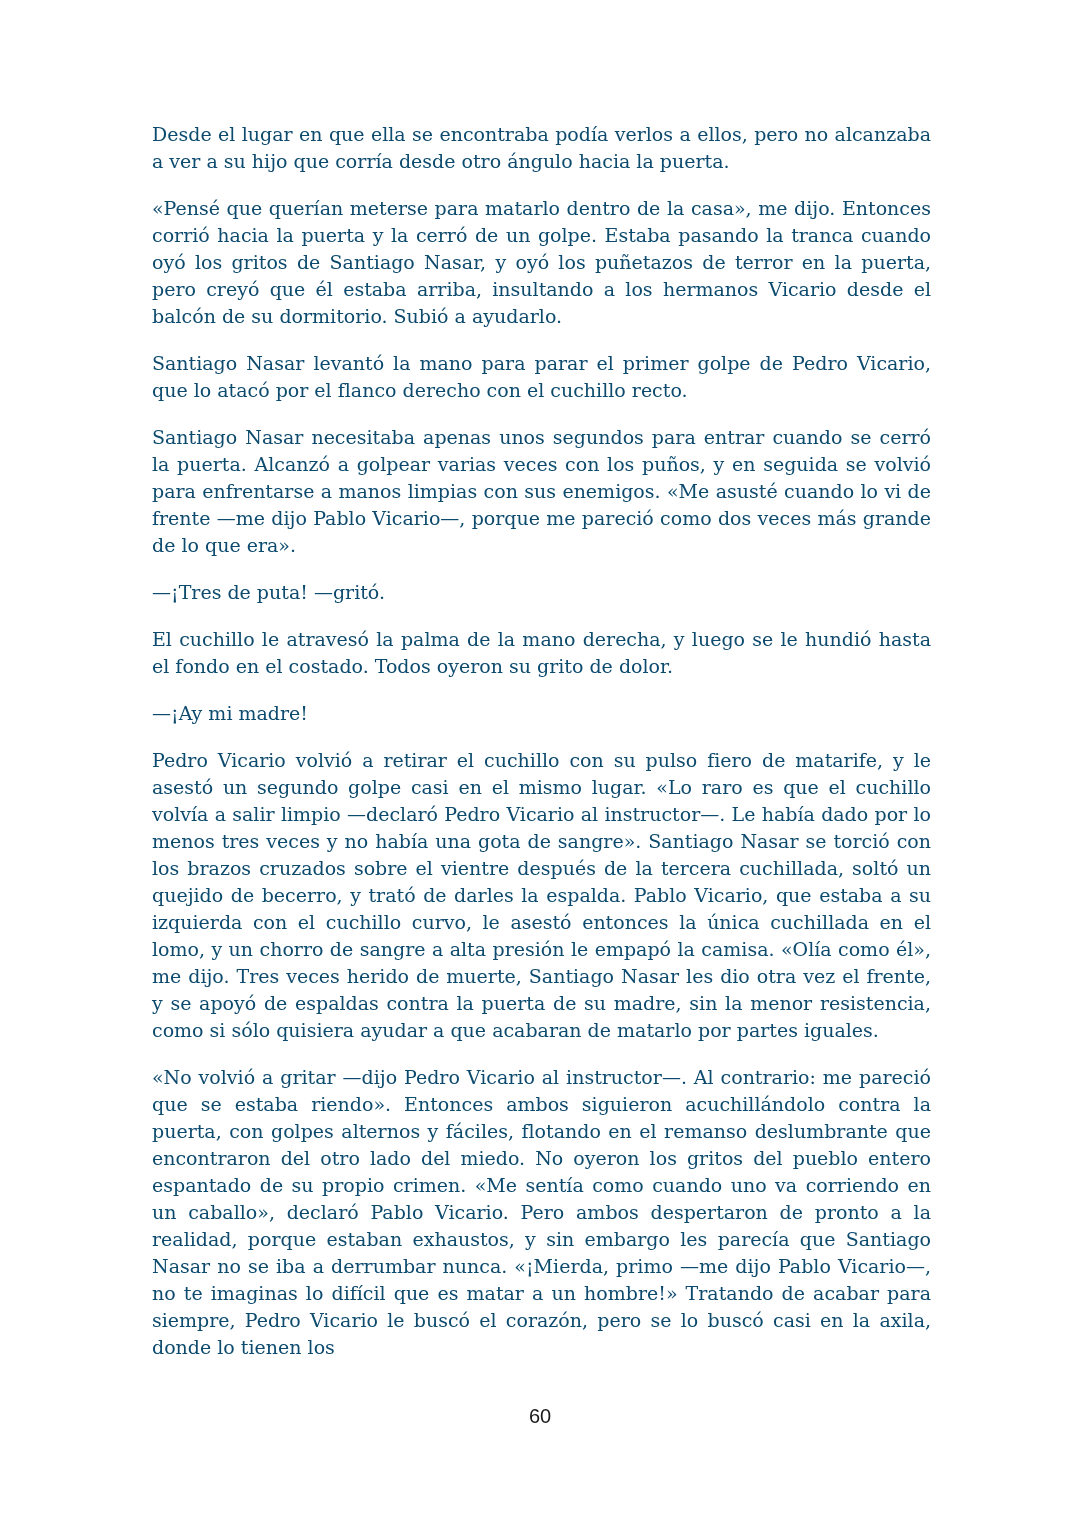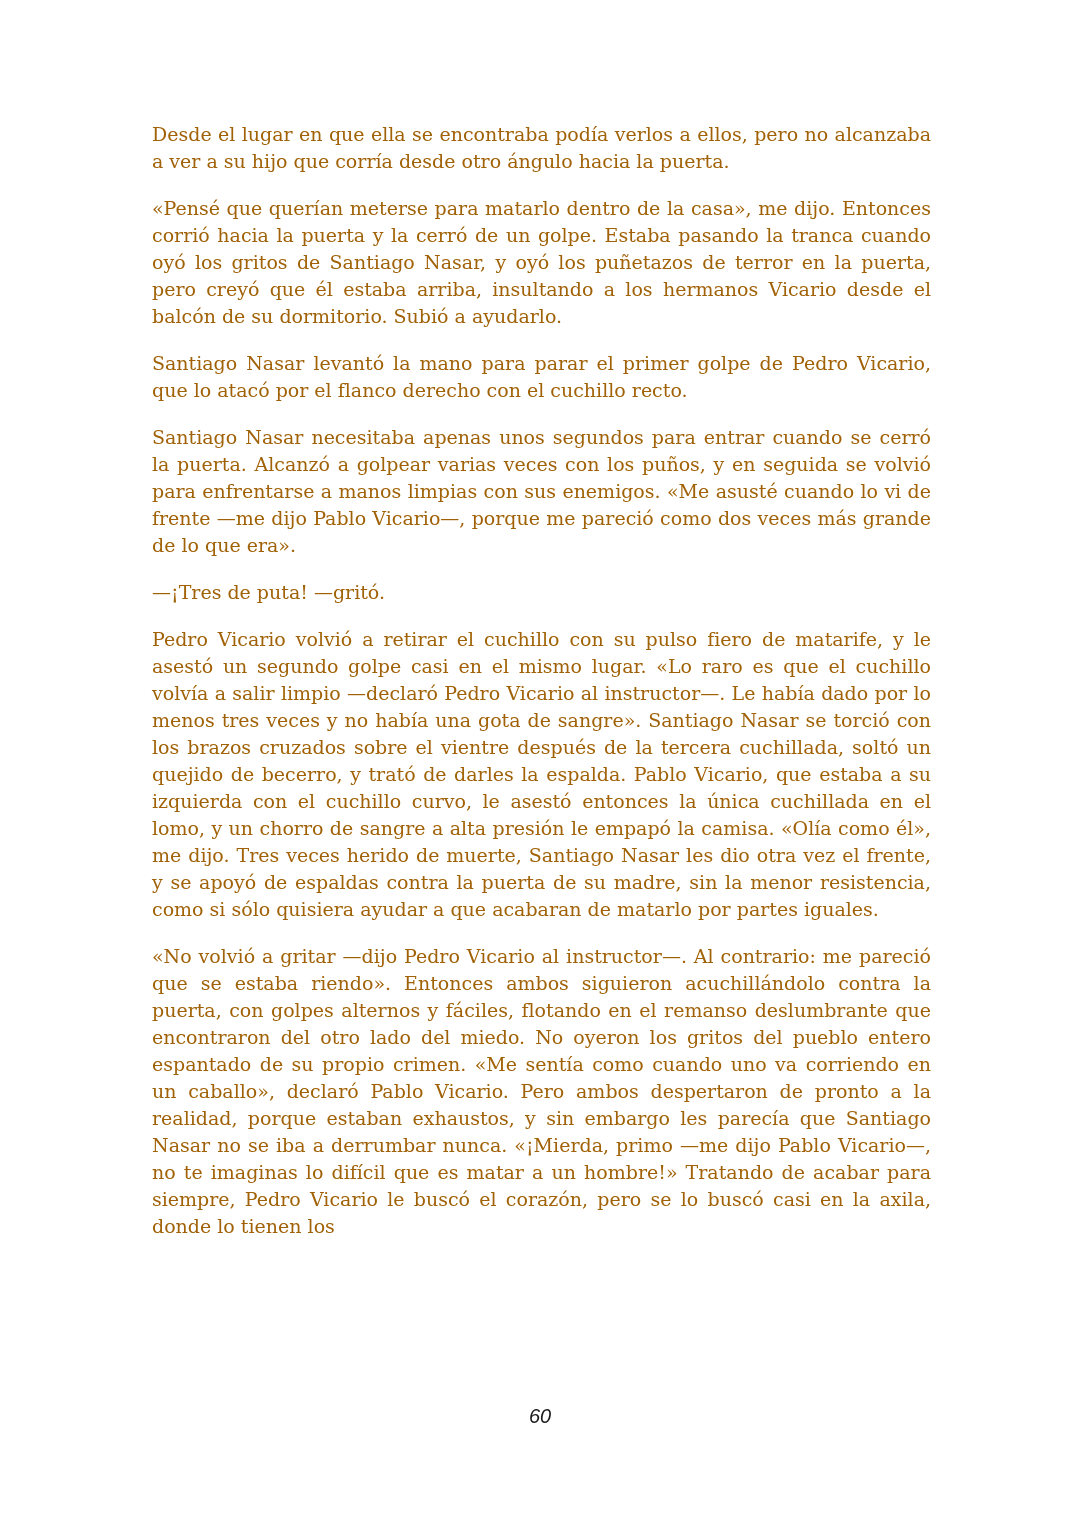--- a/index.html
+++ b/index.html
@@ -16,52 +16,53 @@
     overflow: hidden;
   }
   .text-block {
     position: absolute;
     left: 152px;
     top: 121px;
     width: 779px;
     font-family: "DejaVu Serif", serif;
     font-size: 19px;
     line-height: 27px;
-    color: #a16207;
+    color: #0c4a6e;
     text-align: justify;
     text-justify: inter-word;
   }
   .text-block p {
     margin: 0 0 20px 0;
     padding: 0;
   }
   .text-block p:last-child {
     margin-bottom: 0;
   }
   .page-footer {
     position: absolute;
     left: 0;
     top: 1405px;
     width: 100%;
     text-align: center;
     font-family: "Liberation Sans", sans-serif;
     font-size: 20px;
     color: #1a1a1a;
-    font-style: italic;
   }
 </style>
 </head>
 <body>
 
 <main class="page">
   <div class="text-block">
     <p>Desde el lugar en que ella se encontraba podía verlos a ellos, pero no alcanzaba a ver a su hijo que corría desde otro ángulo hacia la puerta.</p>
     <p>«Pensé que querían meterse para matarlo dentro de la casa», me dijo. Entonces corrió hacia la puerta y la cerró de un golpe. Estaba pasando la tranca cuando oyó los gritos de Santiago Nasar, y oyó los puñetazos de terror en la puerta, pero creyó que él estaba arriba, insultando a los hermanos Vicario desde el balcón de su dormitorio. Subió a ayudarlo.</p>
     <p>Santiago Nasar levantó la mano para parar el primer golpe de Pedro Vicario, que lo atacó por el flanco derecho con el cuchillo recto.</p>
     <p>Santiago Nasar necesitaba apenas unos segundos para entrar cuando se cerró la puerta. Alcanzó a golpear varias veces con los puños, y en seguida se volvió para enfrentarse a manos limpias con sus enemigos. «Me asusté cuando lo vi de frente —me dijo Pablo Vicario—, porque me pareció como dos veces más grande de lo que era».</p>
     <p>—¡Tres de puta! —gritó.</p>
+    <p>El cuchillo le atravesó la palma de la mano derecha, y luego se le hundió hasta el fondo en el costado. Todos oyeron su grito de dolor.</p>
+    <p>—¡Ay mi madre!</p>
     <p>Pedro Vicario volvió a retirar el cuchillo con su pulso fiero de matarife, y le asestó un segundo golpe casi en el mismo lugar. «Lo raro es que el cuchillo volvía a salir limpio —declaró Pedro Vicario al instructor—. Le había dado por lo menos tres veces y no había una gota de sangre». Santiago Nasar se torció con los brazos cruzados sobre el vientre después de la tercera cuchillada, soltó un quejido de becerro, y trató de darles la espalda. Pablo Vicario, que estaba a su izquierda con el cuchillo curvo, le asestó entonces la única cuchillada en el lomo, y un chorro de sangre a alta presión le empapó la camisa. «Olía como él», me dijo. Tres veces herido de muerte, Santiago Nasar les dio otra vez el frente, y se apoyó de espaldas contra la puerta de su madre, sin la menor resistencia, como si sólo quisiera ayudar a que acabaran de matarlo por partes iguales.</p>
     <p>«No volvió a gritar —dijo Pedro Vicario al instructor—. Al contrario: me pareció que se estaba riendo». Entonces ambos siguieron acuchillándolo contra la puerta, con golpes alternos y fáciles, flotando en el remanso deslumbrante que encontraron del otro lado del miedo. No oyeron los gritos del pueblo entero espantado de su propio crimen. «Me sentía como cuando uno va corriendo en un caballo», declaró Pablo Vicario. Pero ambos despertaron de pronto a la realidad, porque estaban exhaustos, y sin embargo les parecía que Santiago Nasar no se iba a derrumbar nunca. «¡Mierda, primo —me dijo Pablo Vicario—, no te imaginas lo difícil que es matar a un hombre!» Tratando de acabar para siempre, Pedro Vicario le buscó el corazón, pero se lo buscó casi en la axila, donde lo tienen los</p>
   </div>
   <footer class="page-footer">
     <span>60</span>
   </footer>
 </main>
 
 </body></html>

